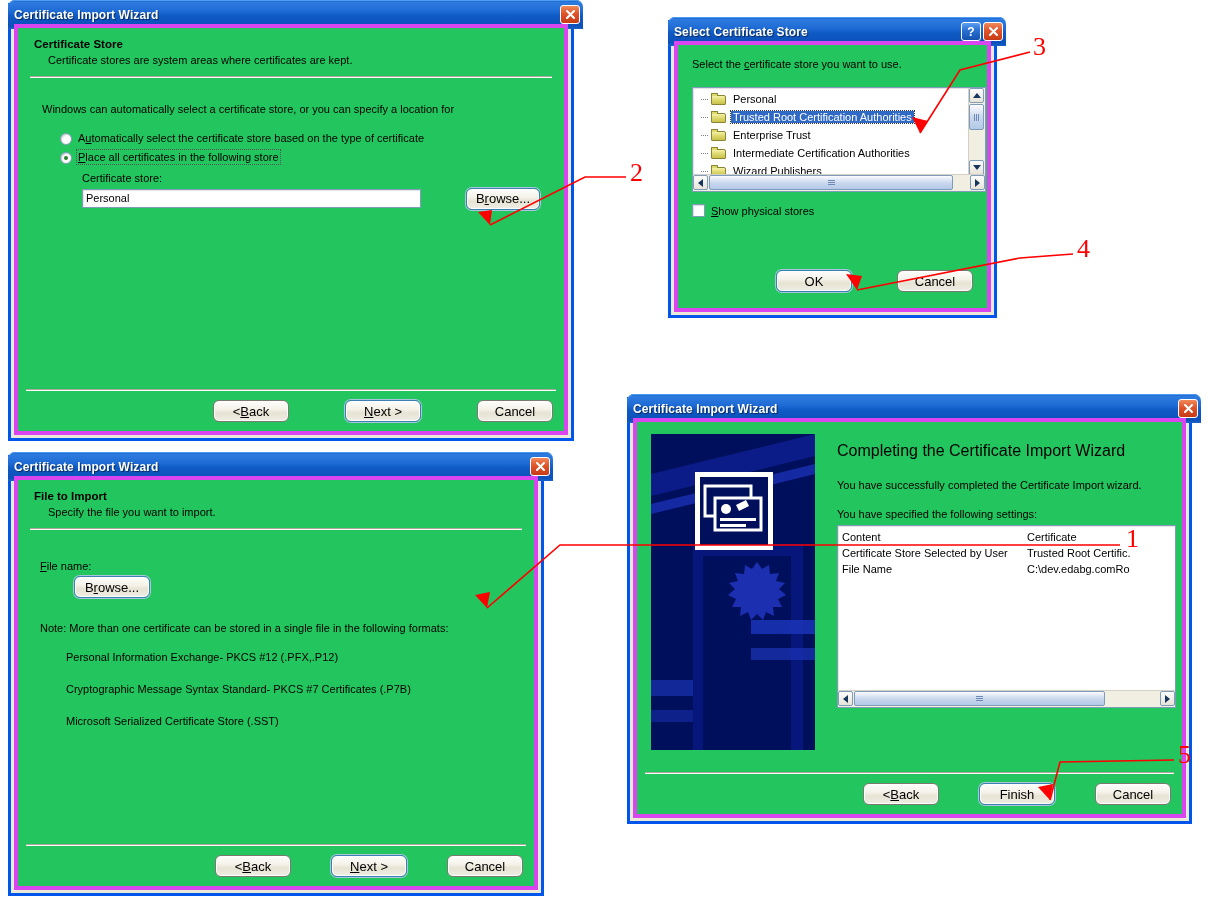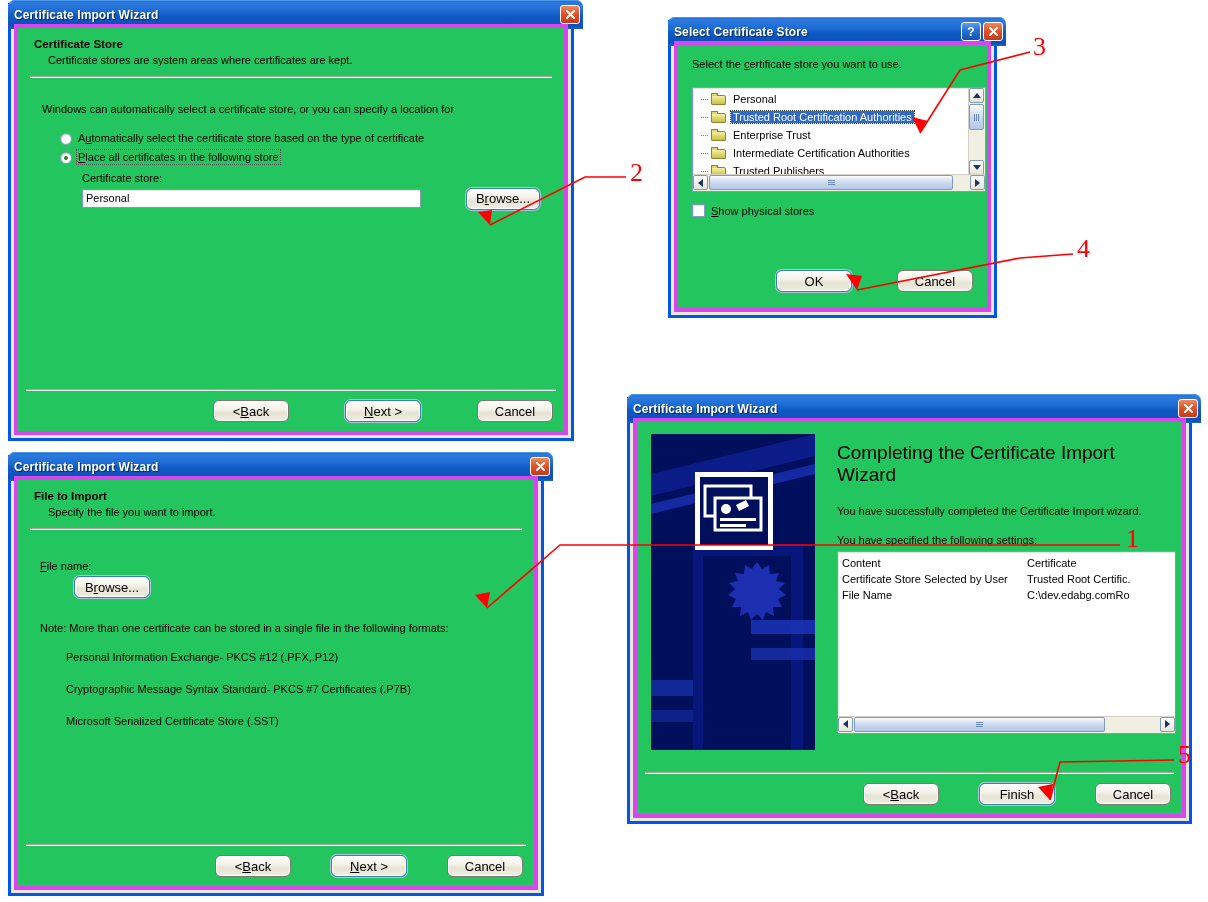--- a/index.html
+++ b/index.html
@@ -125,21 +125,21 @@
   .grip-h{width:7px;height:5px;background:
      repeating-linear-gradient(to bottom,#6b8ab5 0 1px,transparent 1px 2px);}
 
   .arrow-up::after{content:"";border-left:4px solid transparent;border-right:4px solid transparent;border-bottom:5px solid #17365d;}
   .arrow-dn::after{content:"";border-left:4px solid transparent;border-right:4px solid transparent;border-top:5px solid #17365d;}
   .arrow-lf::after{content:"";border-top:4px solid transparent;border-bottom:4px solid transparent;border-right:5px solid #17365d;}
   .arrow-rt::after{content:"";border-top:4px solid transparent;border-bottom:4px solid transparent;border-left:5px solid #17365d;}
 
   
   .wiz-banner{position:absolute;left:14px;top:12px;width:164px;height:316px;background:#000f5c;overflow:hidden;}
-  .wiz-head{font-size:19px;font-weight:normal;line-height:1.15;}
+  .wiz-head{font-size:16px;font-weight:normal;line-height:1.15;}
   .summary{background:#fff;border:1px solid #7f9db9;box-sizing:border-box;position:relative;
            box-shadow:inset 1px 1px 1px rgba(0,0,0,.12);overflow:hidden;}
   .srow{display:flex;font-size:11px;height:16px;align-items:center;padding-left:4px;}
   .scol1{width:185px;flex:none;white-space:nowrap;overflow:hidden;}
   .scol2{white-space:nowrap;overflow:hidden;}
 
   
   .anno{position:absolute;color:#ff0000;font-family:"Liberation Serif", serif;font-size:26px;line-height:1;}
   svg.overlay{position:absolute;left:0;top:0;width:1208px;height:902px;pointer-events:none;}
 </style>
@@ -234,21 +234,21 @@
           <span class="sel-wrap">Enterprise Trust</span>
         </div>
         <div class="tree-item">
           <span class="dash"></span>
           <span class="folder"></span>
           <span class="sel-wrap">Intermediate Certification Authorities</span>
         </div>
         <div class="tree-item">
           <span class="dash"></span>
           <span class="folder"></span>
-          <span class="sel-wrap">Trusted Publishers</span>
+          <span class="sel-wrap">Wizard Publishers</span>
         </div>
 
       </div>
 
       <div class="vsb" style="bottom:16px;">
         <div class="sb-btn arrow-up" style="position:absolute;left:0;top:0;width:15px;height:15px;"></div>
         <div class="sb-thumb" style="position:absolute;left:0;top:16px;width:15px;height:26px;">
           <span class="grip"></span>
         </div>
         <div class="sb-btn arrow-dn" style="position:absolute;left:0;bottom:0;width:15px;height:15px;"></div>

